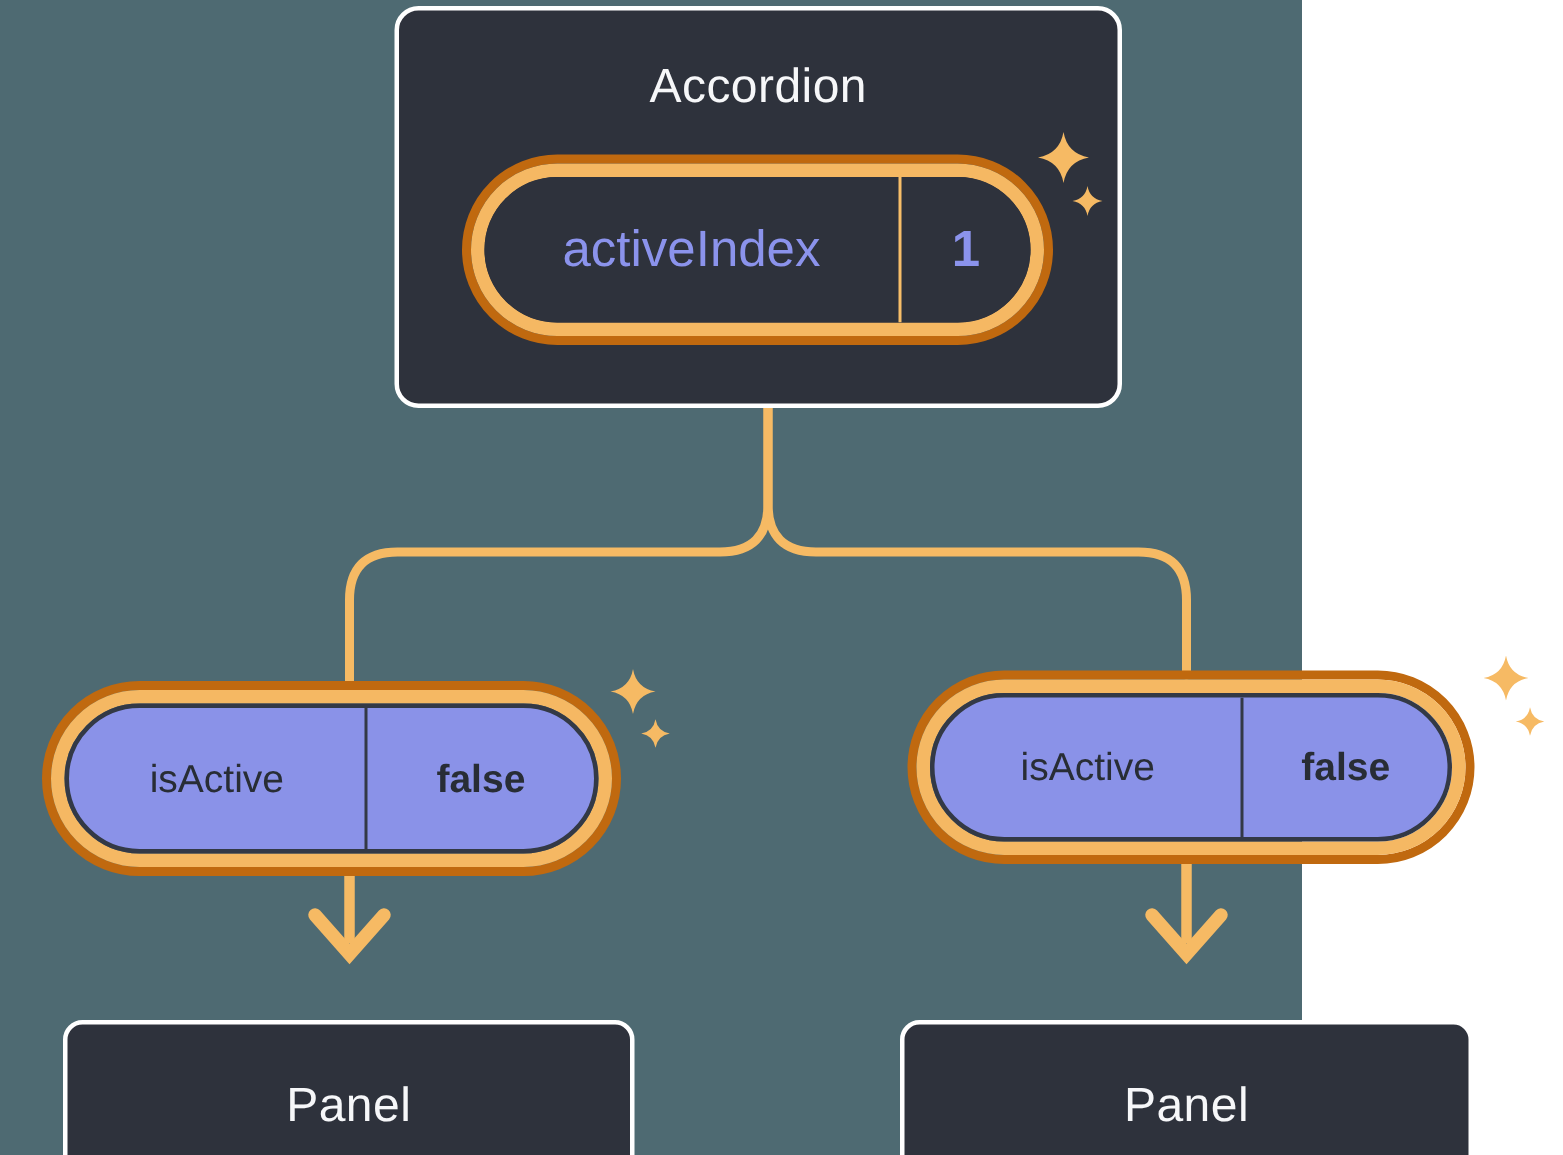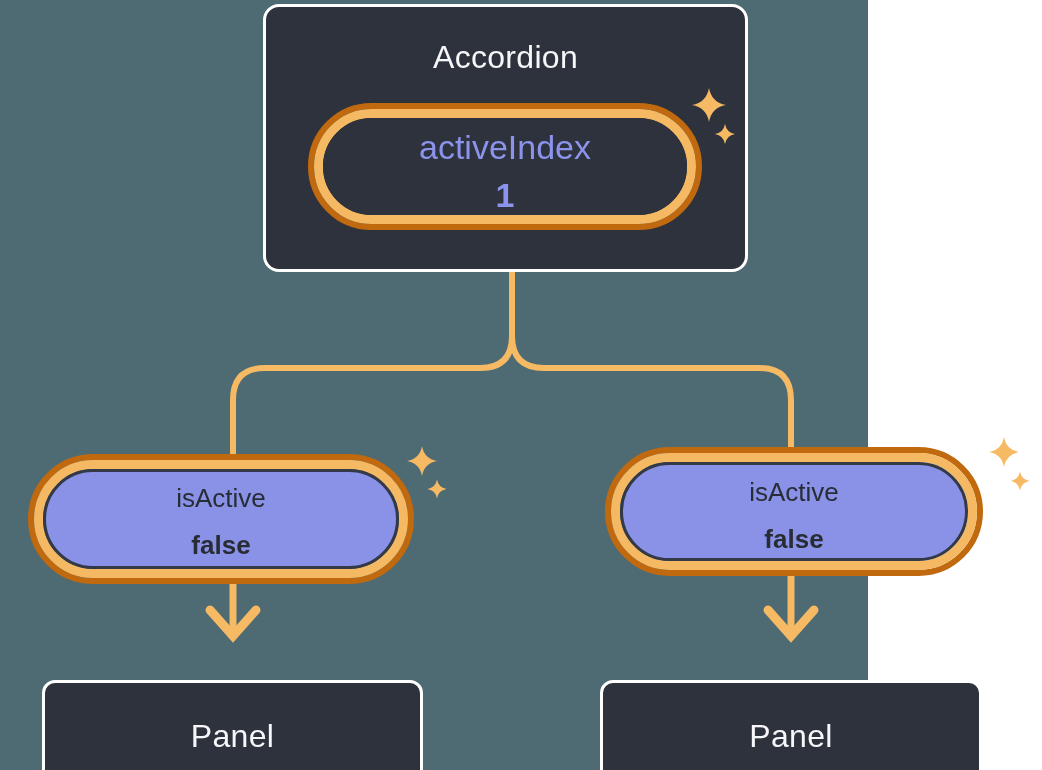--- a/index.html
+++ b/index.html
@@ -35,21 +35,21 @@
     position:absolute;z-index:2;background:var(--boxFill);
     border:3px solid var(--boxBorder);border-radius:13px;
     display:flex;align-items:center;justify-content:center;
     color:var(--textLight);font-size:32px;font-weight:500;letter-spacing:.3px;margin-top:35px;
   }
   .panel-left{left:42px;top:645px;width:381px;height:113px;}
   .panel-right{left:600px;top:645px;width:382px;height:113px;}
 
   .pill{position:absolute;border:6px solid var(--ringOuter);border-radius:999px;z-index:2;}
   .pill-mid{height:100%;border:9px solid var(--ringInner);border-radius:999px;}
-  .pill-core{height:100%;border-radius:999px;display:flex;align-items:stretch;overflow:hidden;flex-direction:column;}
+  .pill-core{height:100%;border-radius:999px;display:flex;align-items:stretch;overflow:hidden;}
   .pill-core.dark{background:var(--boxFill);}
   .pill-core.purple{background:var(--purpleFill);border:3px solid var(--coreBorder);}
 
   .state-pill{left:42px;top:96px;width:394px;height:127px;}
   .pill-left{left:28px;top:454px;width:386px;height:130px;}
   .pill-right{left:605px;top:447px;width:378px;height:129px;}
 
   .pill-label,.pill-value{display:flex;align-items:center;justify-content:center;}
   .pill-divider{width:2px;align-self:stretch;}
   .pill-divider.light{background:var(--dividerLight);}

